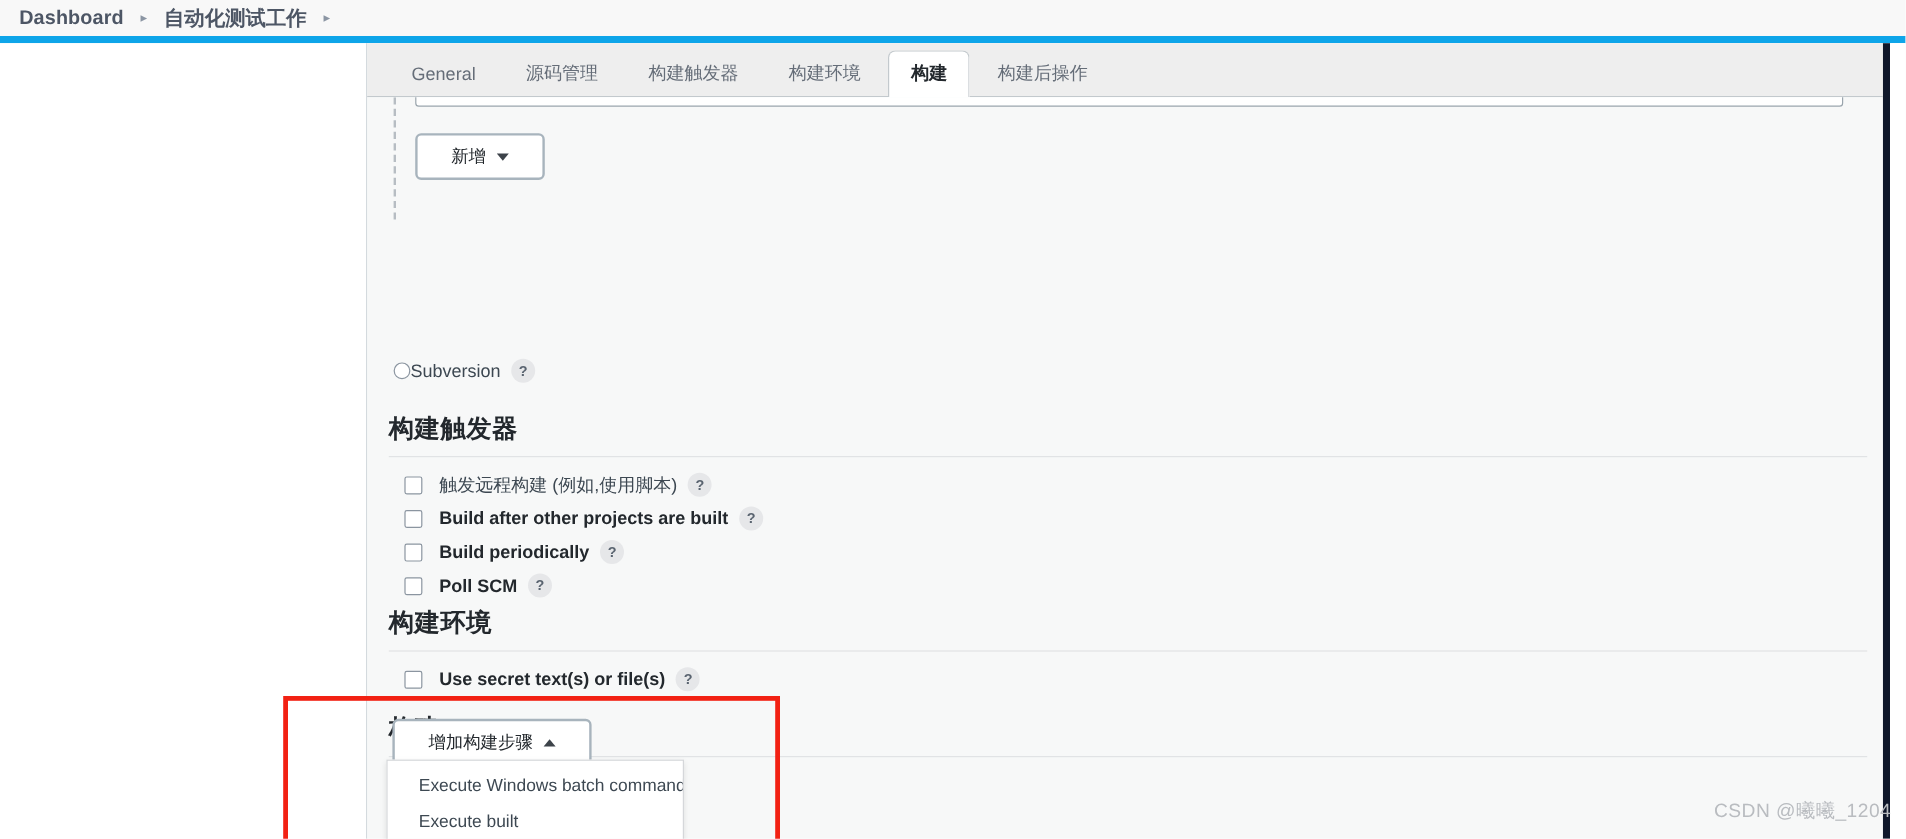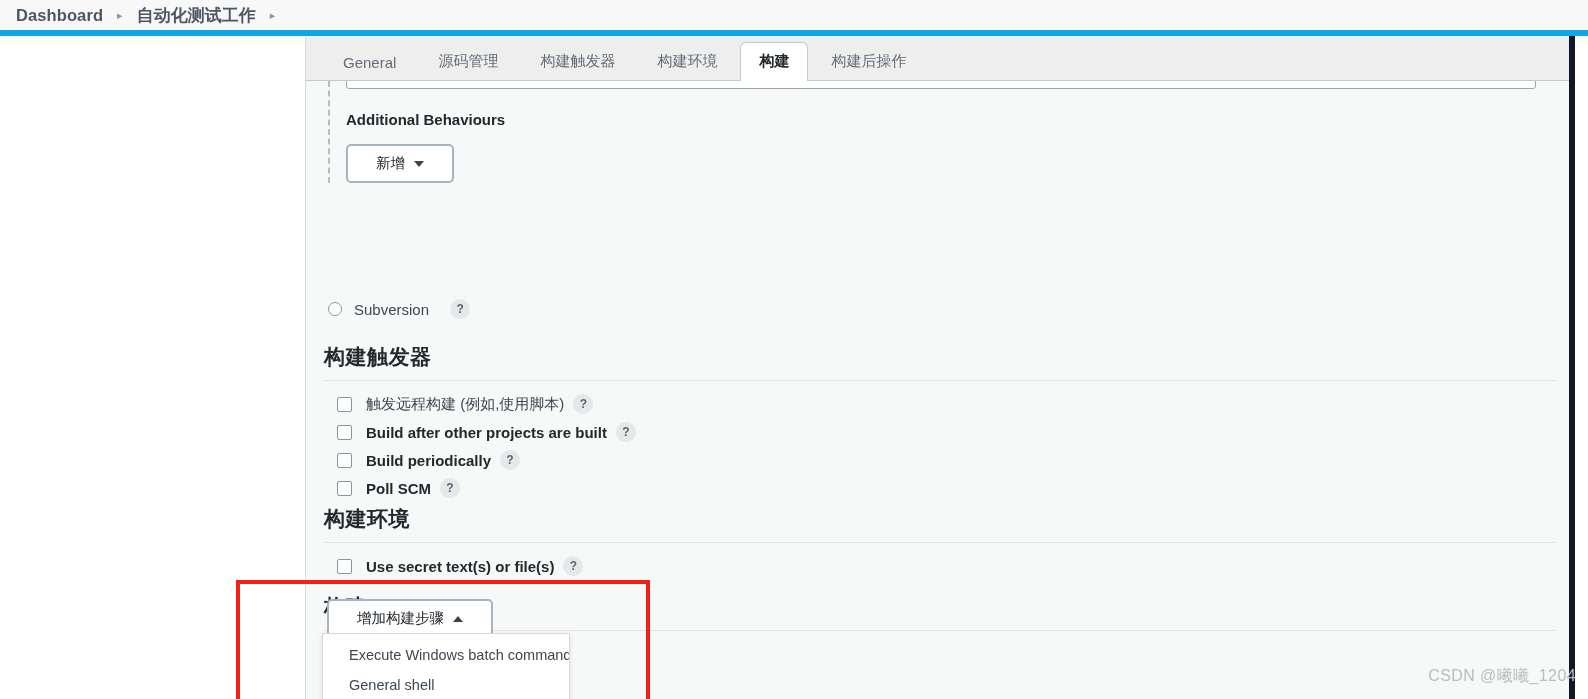--- a/index.html
+++ b/index.html
@@ -166,21 +166,20 @@
     border-bottom: 6px solid #3d434a;
   }
 
   
   .radio-row {
     position: absolute;
     left: 22px;
     top: 218px;
     display: flex;
     align-items: center;
-    gap: 12px;
   }
   .radio-circle {
     width: 12px; height: 12px;
     border: 1.5px solid #8b95a0;
     border-radius: 50%;
     background: #fff;
     flex: 0 0 auto;
     cursor: pointer;
   }
   .radio-label {
@@ -337,21 +336,20 @@
       <div class="tab active">构建</div>
       <div class="tab">构建后操作</div>
     </div>
 
     <div class="content">
 
       <div class="cut-input"></div>
       <div class="dashed-guide"></div>
 
       <div class="inner-block">
-        <div class="sub-head">Additional Behaviours</div>
         <button class="btn">
           <span>新增</span>
           <span class="caret-down"></span>
         </button>
       </div>
 
       <div class="radio-row">
         <span class="radio-circle"></span>
         <span class="radio-label">Subversion</span>
         <span class="help">?</span>
@@ -408,21 +406,21 @@
 
   <div class="build-btn-wrap">
     <button class="btn">
       <span>增加构建步骤</span>
       <span class="caret-up"></span>
     </button>
   </div>
 
   <div class="dropdown-menu">
     <div class="dropdown-item">Execute Windows batch command</div>
-    <div class="dropdown-item">General shell</div>
+    <div class="dropdown-item">Execute built</div>
 
   </div>
 
   <div class="red-box"></div>
 
 </div>
 
 <div class="watermark">CSDN @曦曦_1204</div>
 
 </body></html>

